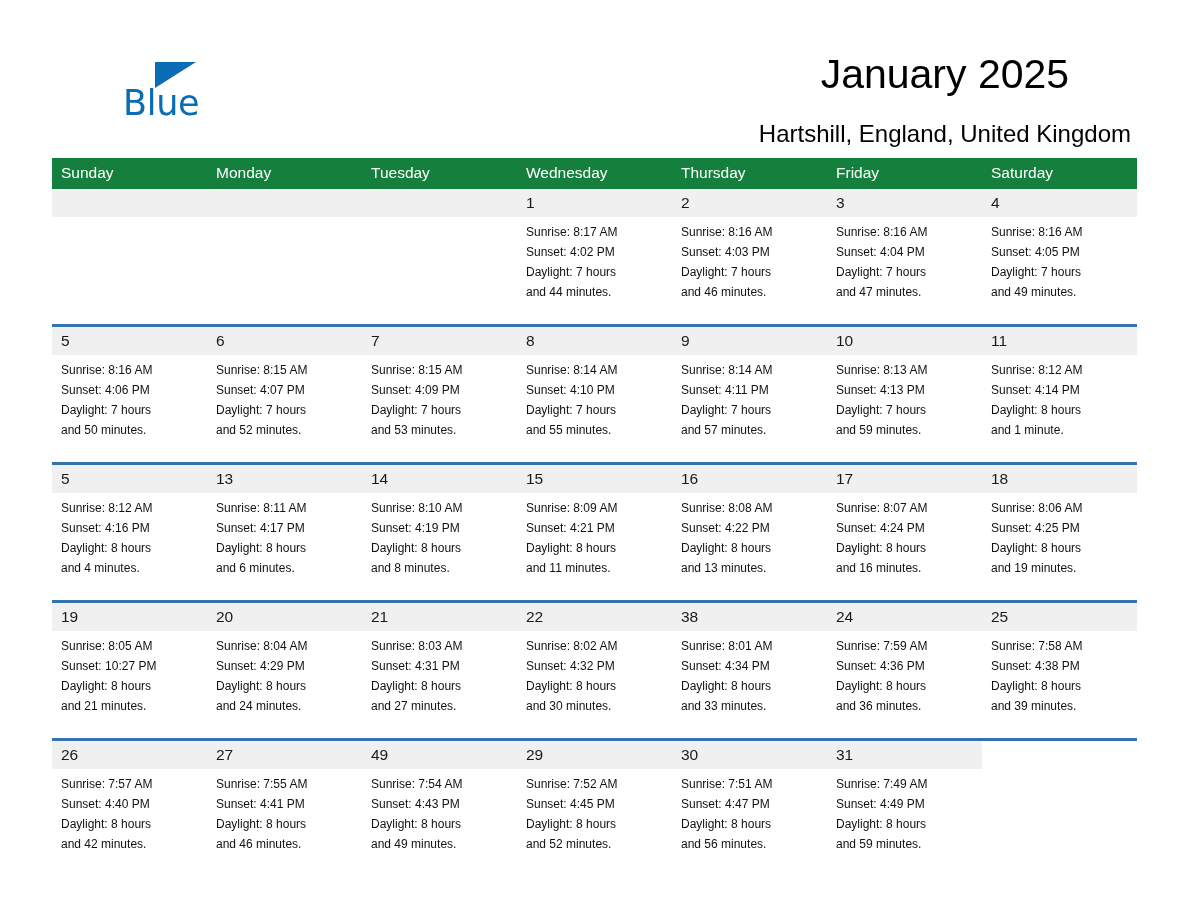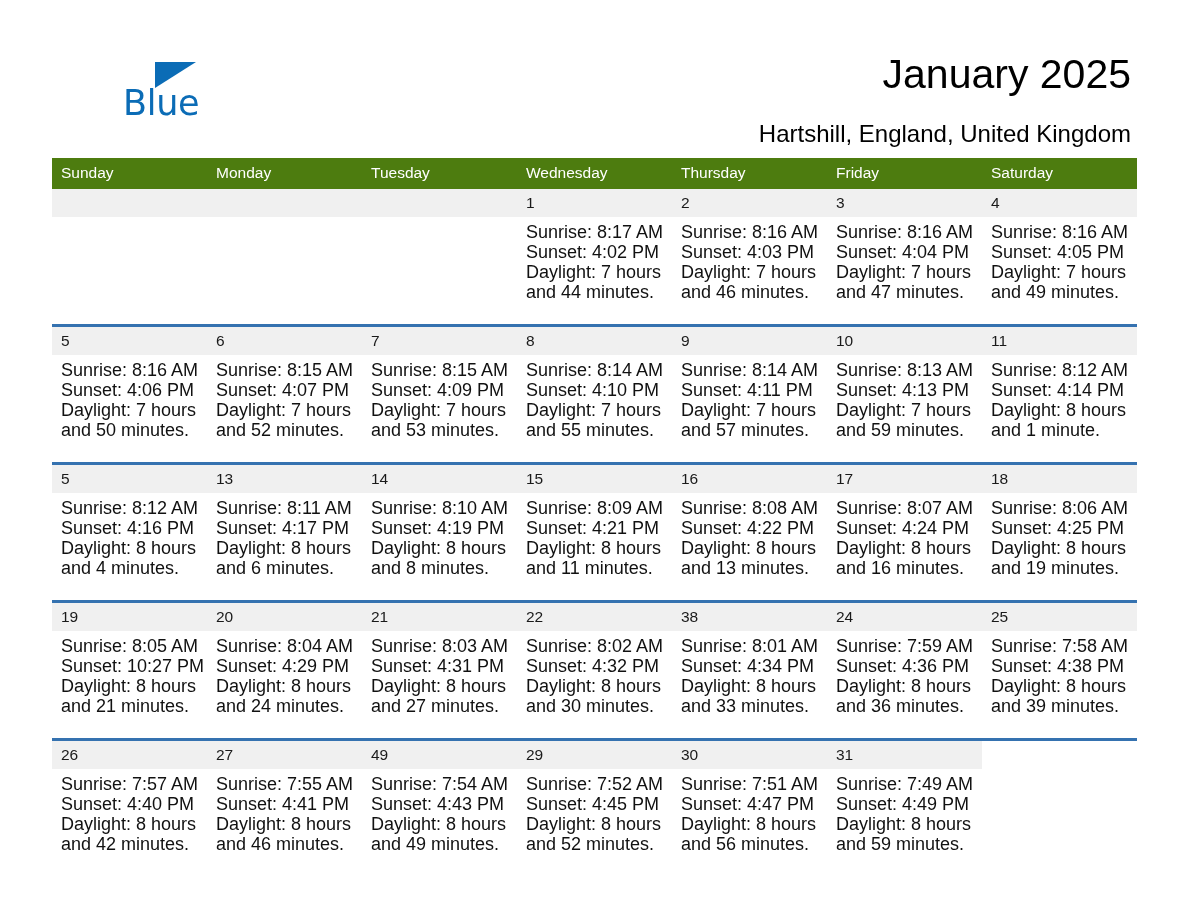--- a/index.html
+++ b/index.html
@@ -65,21 +65,21 @@
     line-height: 38px;
     color: #0b6cb6;
     letter-spacing: -0.3px;
     font-family: "DejaVu Sans", sans-serif;
     font-weight: 400;
   }
   .title-block {
     position: absolute;
     right: 57px;
     top: 50px;
-    text-align: right;
+    text-align: center;
   }
   .cal-title {
     font-size: 41px;
     line-height: 48px;
     font-weight: 400;
     color: #000;
     white-space: nowrap;
   }
   .cal-subtitle {
     margin-top: 22px;
@@ -93,21 +93,21 @@
   
   .calendar {
     position: absolute;
     left: 52px;
     top: 158px;
     width: 1085px;
     border-collapse: collapse;
     table-layout: fixed;
   }
   .calendar th {
-    background: #4d7c0f;
+    background: #15803d;
     color: #ffffff;
     font-size: 15.5px;
     font-weight: 400;
     text-align: left;
     padding: 6px 0 7px 9px;
     height: 17px;
     vertical-align: middle;
   }
   .calendar td {
     vertical-align: top;
@@ -136,21 +136,21 @@
   }
   .cell-empty .daynum {
     background: #f0f0f0;
     color: transparent;
   }
   .cell-blank .daynum {
     background: #ffffff;
   }
   .details {
     padding: 5px 6px 0 9px;
-    font-size: 18px;
+    font-size: 12px;
     line-height: 20px;
     color: #111111;
   }
   .details div {
     white-space: nowrap;
   }
 </style>
 </head>
 <body>
 

